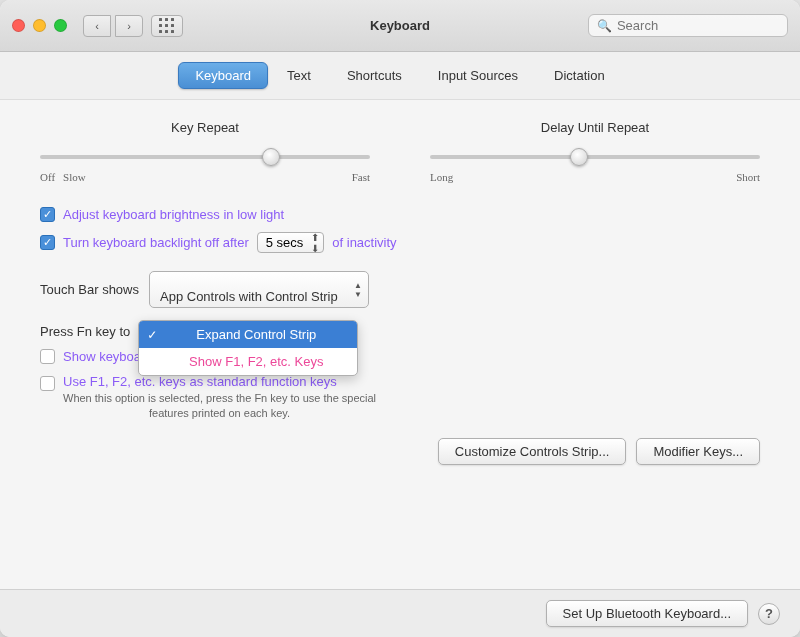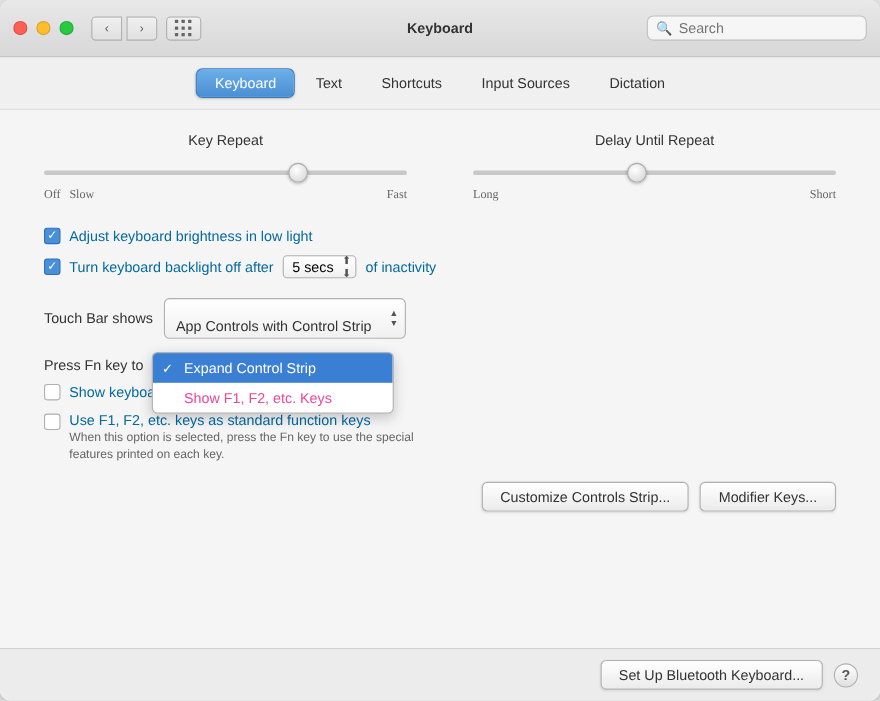--- a/index.html
+++ b/index.html
@@ -266,21 +266,21 @@
     }
 
     .checkbox-check {
       color: white;
       font-size: 11px;
       line-height: 1;
     }
 
     .checkbox-label {
       font-size: 13px;
-      color: #0369a1;
+      color: #8b5cf6;
     }
 
     .inline-select {
       background: linear-gradient(to bottom, #ffffff, #f0f0f0);
       border: 1px solid #b0b0b0;
       border-radius: 4px;
       padding: 2px 20px 2px 8px;
       font-size: 13px;
       cursor: pointer;
       position: relative;
@@ -416,34 +416,36 @@
       color: #555;
       cursor: pointer;
       font-weight: 600;
     }
 
     .fn-key-row {
       display: flex;
       align-items: flex-start;
       gap: 8px;
       margin-bottom: 10px;
+      text-align: center;
     }
 
     .fn-label {
       font-size: 13px;
       color: #333;
       padding-top: 4px;
     }
 
     .sub-text {
       font-size: 11px;
       color: #666;
       margin-top: 2px;
       line-height: 1.4;
       max-width: 480px;
+      text-align: center;
     }
 
     .divider-space {
       height: 8px;
     }
   </style>
 </head>
 <body>
 
 <div class="window">

